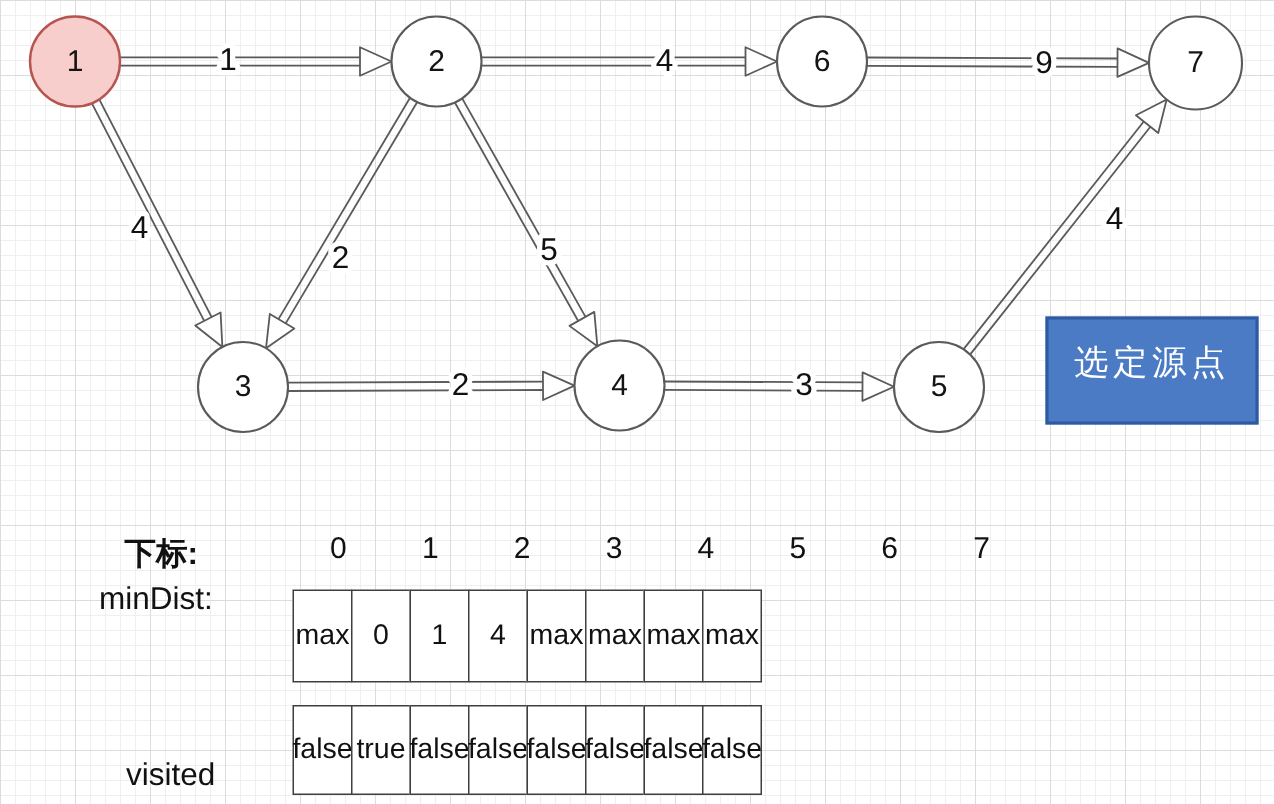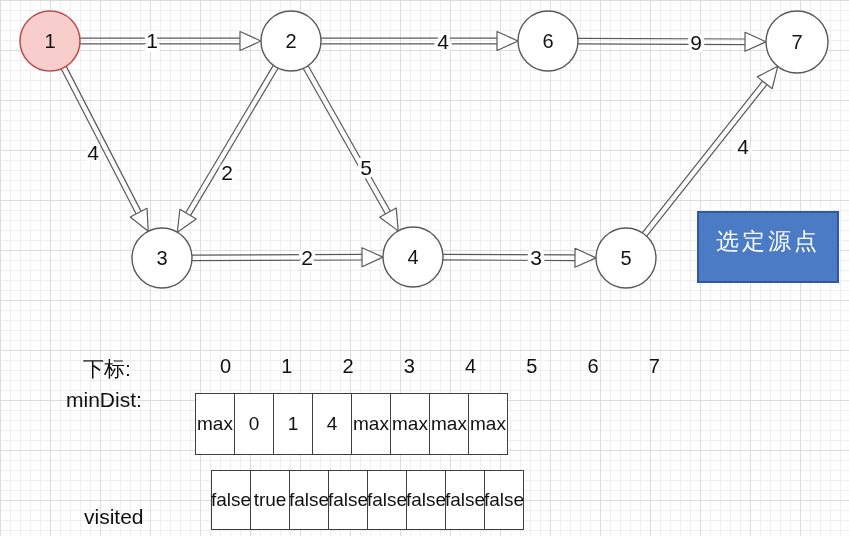--- a/index.html
+++ b/index.html
@@ -24,28 +24,28 @@
     text-anchor:middle;dominant-baseline:central;
     paint-order:stroke;stroke:#ffffff;stroke-width:7px;stroke-linejoin:round;
   }
   .callout{
     position:absolute;left:697px;top:211px;width:142px;height:72px;
     box-sizing:border-box;border:2px solid #2f5aa0;background:#4a7bc4;
     color:#fff;font-size:23px;letter-spacing:3px;text-align:center;
     padding-top:13px;
   }
   .row-label{position:absolute;font-size:21px;color:#111;white-space:nowrap;}
-  .lbl-index{left:83px;top:355px;}
+  .lbl-index{left:83px;top:355px;font-weight:bold;}
   .lbl-mindist{left:66px;top:388px;}
   .lbl-visited{left:84px;top:489px;margin-top:16px;}
   .cells{position:absolute;display:flex;}
   .idx-row{left:195px;top:355px;}
   .idx{width:61.25px;text-align:center;font-size:20px;color:#111;}
   .mindist-row{left:195px;top:393px;}
-  .visited-row{left:211px;top:470px;border-radius:13px;}
+  .visited-row{left:195px;top:470px;border-radius:13px;}
   .cell{
     box-sizing:border-box;width:40px;border:1px solid #3f3f3f;background:#fff;
     display:flex;align-items:center;justify-content:center;
     font-size:19px;color:#111;
   }
   .mindist-row .cell{height:62px;}
   .visited-row .cell{height:60px;}
   .cell + .cell{margin-left:-1px;}
 </style>
 </head>

